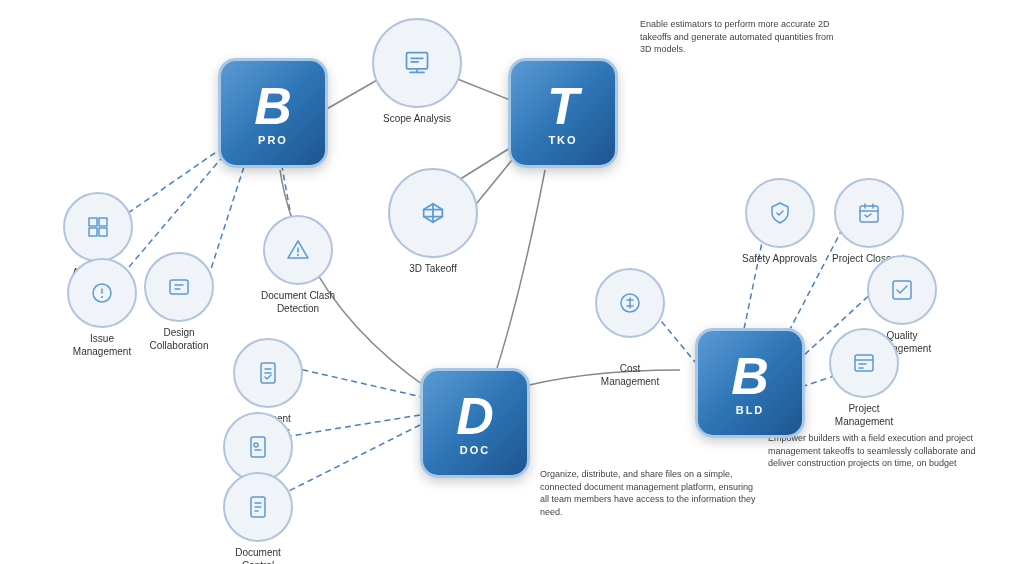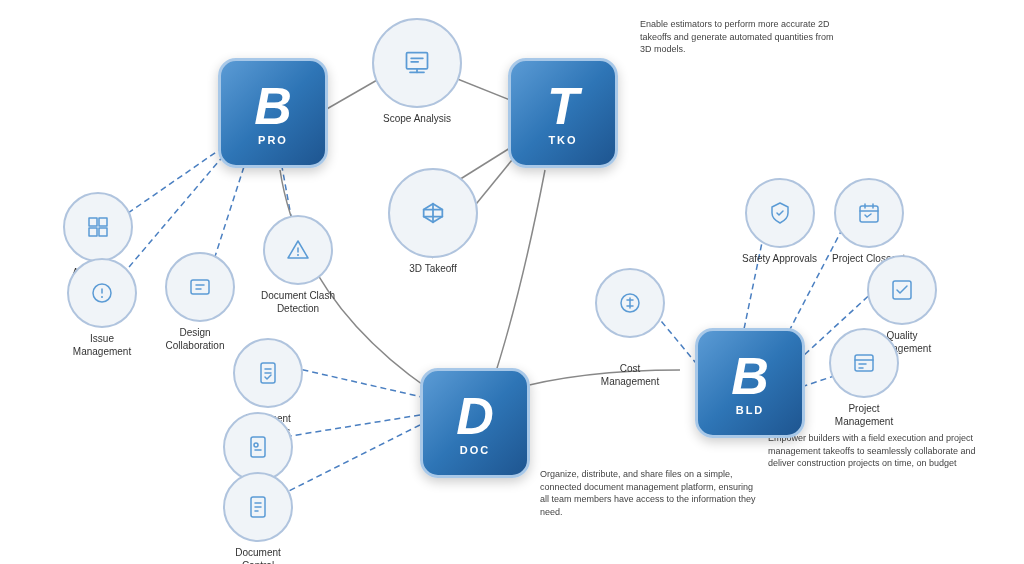--- a/index.html
+++ b/index.html
@@ -207,21 +207,21 @@
     <div class="circle-node medium">
       <svg viewBox="0 0 24 24">
           <circle cx="12" cy="12" r="9" class="icon-stroke"></circle>
           <line x1="12" y1="8" x2="12" y2="12" class="icon-stroke"></line>
           <circle cx="12" cy="16" r="1" fill="#5b9bd5"></circle>
         </svg>
     </div>
     <div class="node-label">Issue Management</div>
   </div>
 
-  <div class="node" style="left:155px; top:252px;align-items:flex-end;">
+  <div class="node" style="left:139px; top:252px;">
     <div class="circle-node medium">
       <svg viewBox="0 0 24 24">
           <rect x="3" y="5" width="18" height="14" rx="2" class="icon-stroke"></rect>
           <line x1="8" y1="10" x2="16" y2="10" class="icon-stroke"></line>
           <line x1="8" y1="14" x2="13" y2="14" class="icon-stroke"></line>
         </svg>
     </div>
     <div class="node-label">Design Collaboration</div>
   </div>
 

